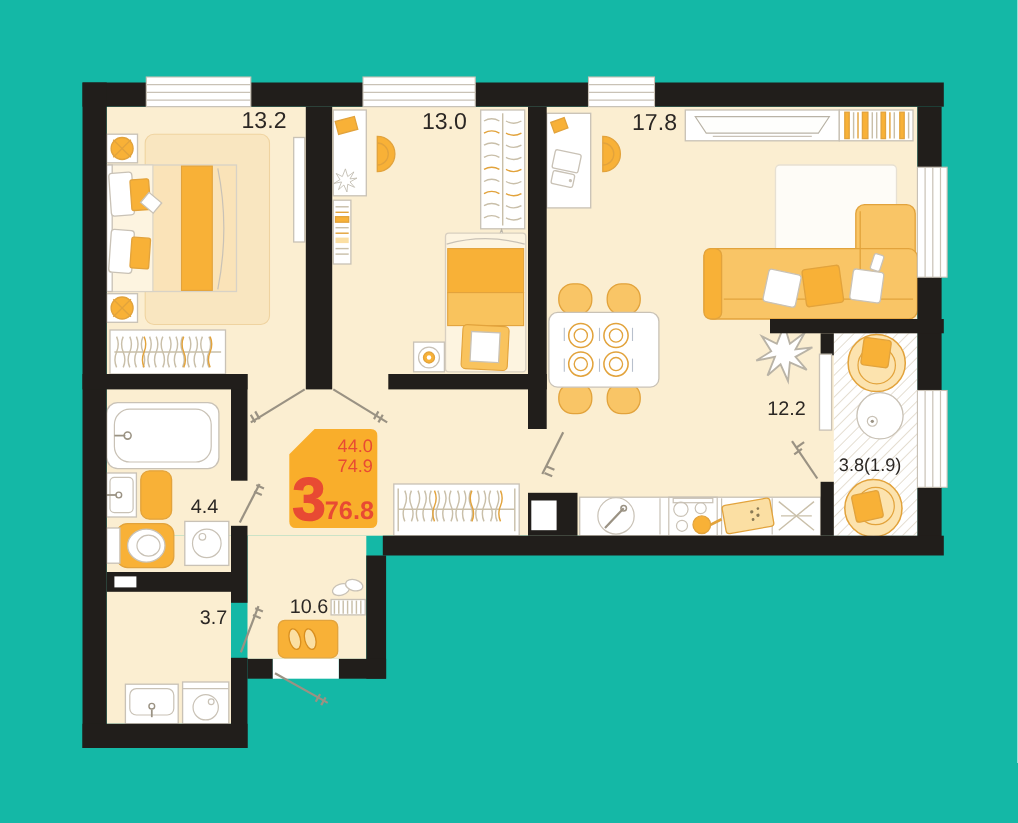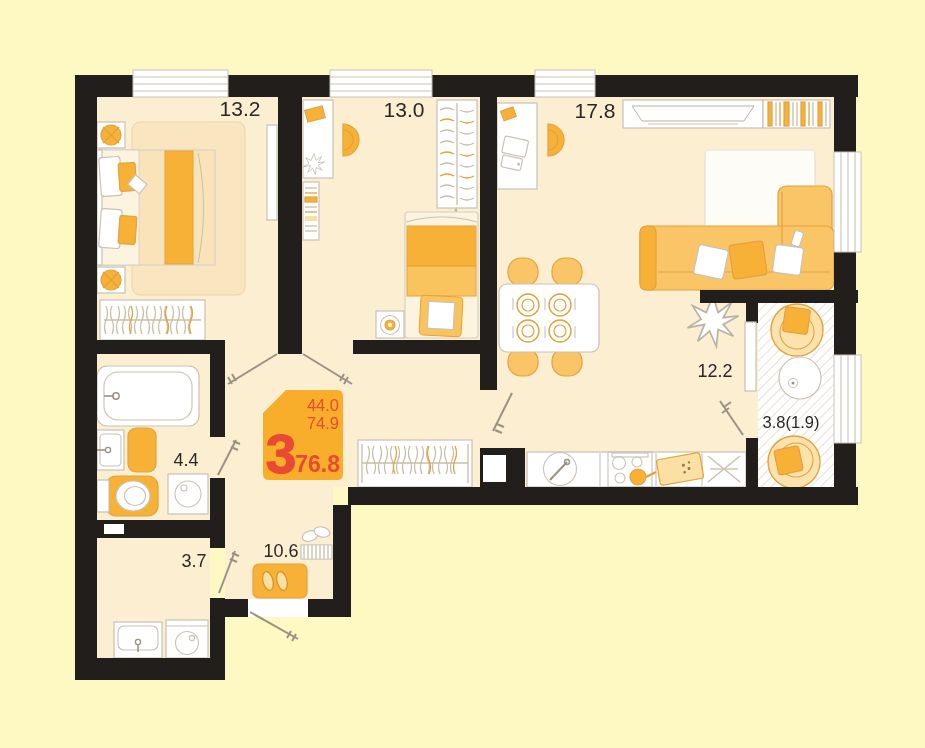--- a/index.html
+++ b/index.html
@@ -2,21 +2,21 @@
 <html style="--wall: #211E1B; --floor: #FBEED1; --accent: #F8B137; --accent_mid: #F9C566; --accent_light: #FBDFA3; --accent_soft: #FCE9C4; --accent_line: #E2A33C; --badge: #F9AE2B; --red: #E84A33; --outline: #C9C2B6; --line: #9A9283; --hatch: #E2DACC; --text: #2B2724;"><head>
 <meta charset="utf-8">
 <style>
   :root{
     --wall:#211E1B; --floor:#FBEED1; --accent:#F8B137; --accent_mid:#F9C566;
     --accent_light:#FBDFA3; --accent_soft:#FCE9C4; --accent_line:#E2A33C;
     --badge:#F9AE2B; --red:#E84A33; --outline:#C9C2B6; --line:#9A9283;
     --hatch:#E2DACC; --text:#2B2724;
   }
   html,body{margin:0;padding:0;background:#fff;}
-  .stage{width:925px;height:748px;position:relative;background:#fef9c3;font-family:"Liberation Sans",sans-serif;}
+  .stage{width:925px;height:748px;position:relative;background:#14b8a6;font-family:"Liberation Sans",sans-serif;}
   svg{display:block;}
   .wall{fill:var(--wall);}
   .floor{fill:var(--floor);}
   .wf{fill:#fff;stroke:var(--outline);stroke-width:1.2;}
   .of{fill:var(--accent);stroke:var(--accent_line);stroke-width:1.2;}
   .omf{fill:var(--accent_mid);stroke:var(--accent_line);stroke-width:1.2;}
   .olf{fill:var(--accent_light);stroke:var(--accent_line);stroke-width:1.2;}
   .oln{stroke:var(--accent_line);fill:none;stroke-width:1.2;}
   .gln{stroke:var(--outline);fill:none;stroke-width:1.1;}
   .hang{stroke:#C9BFA9;fill:none;stroke-width:1.3;}

